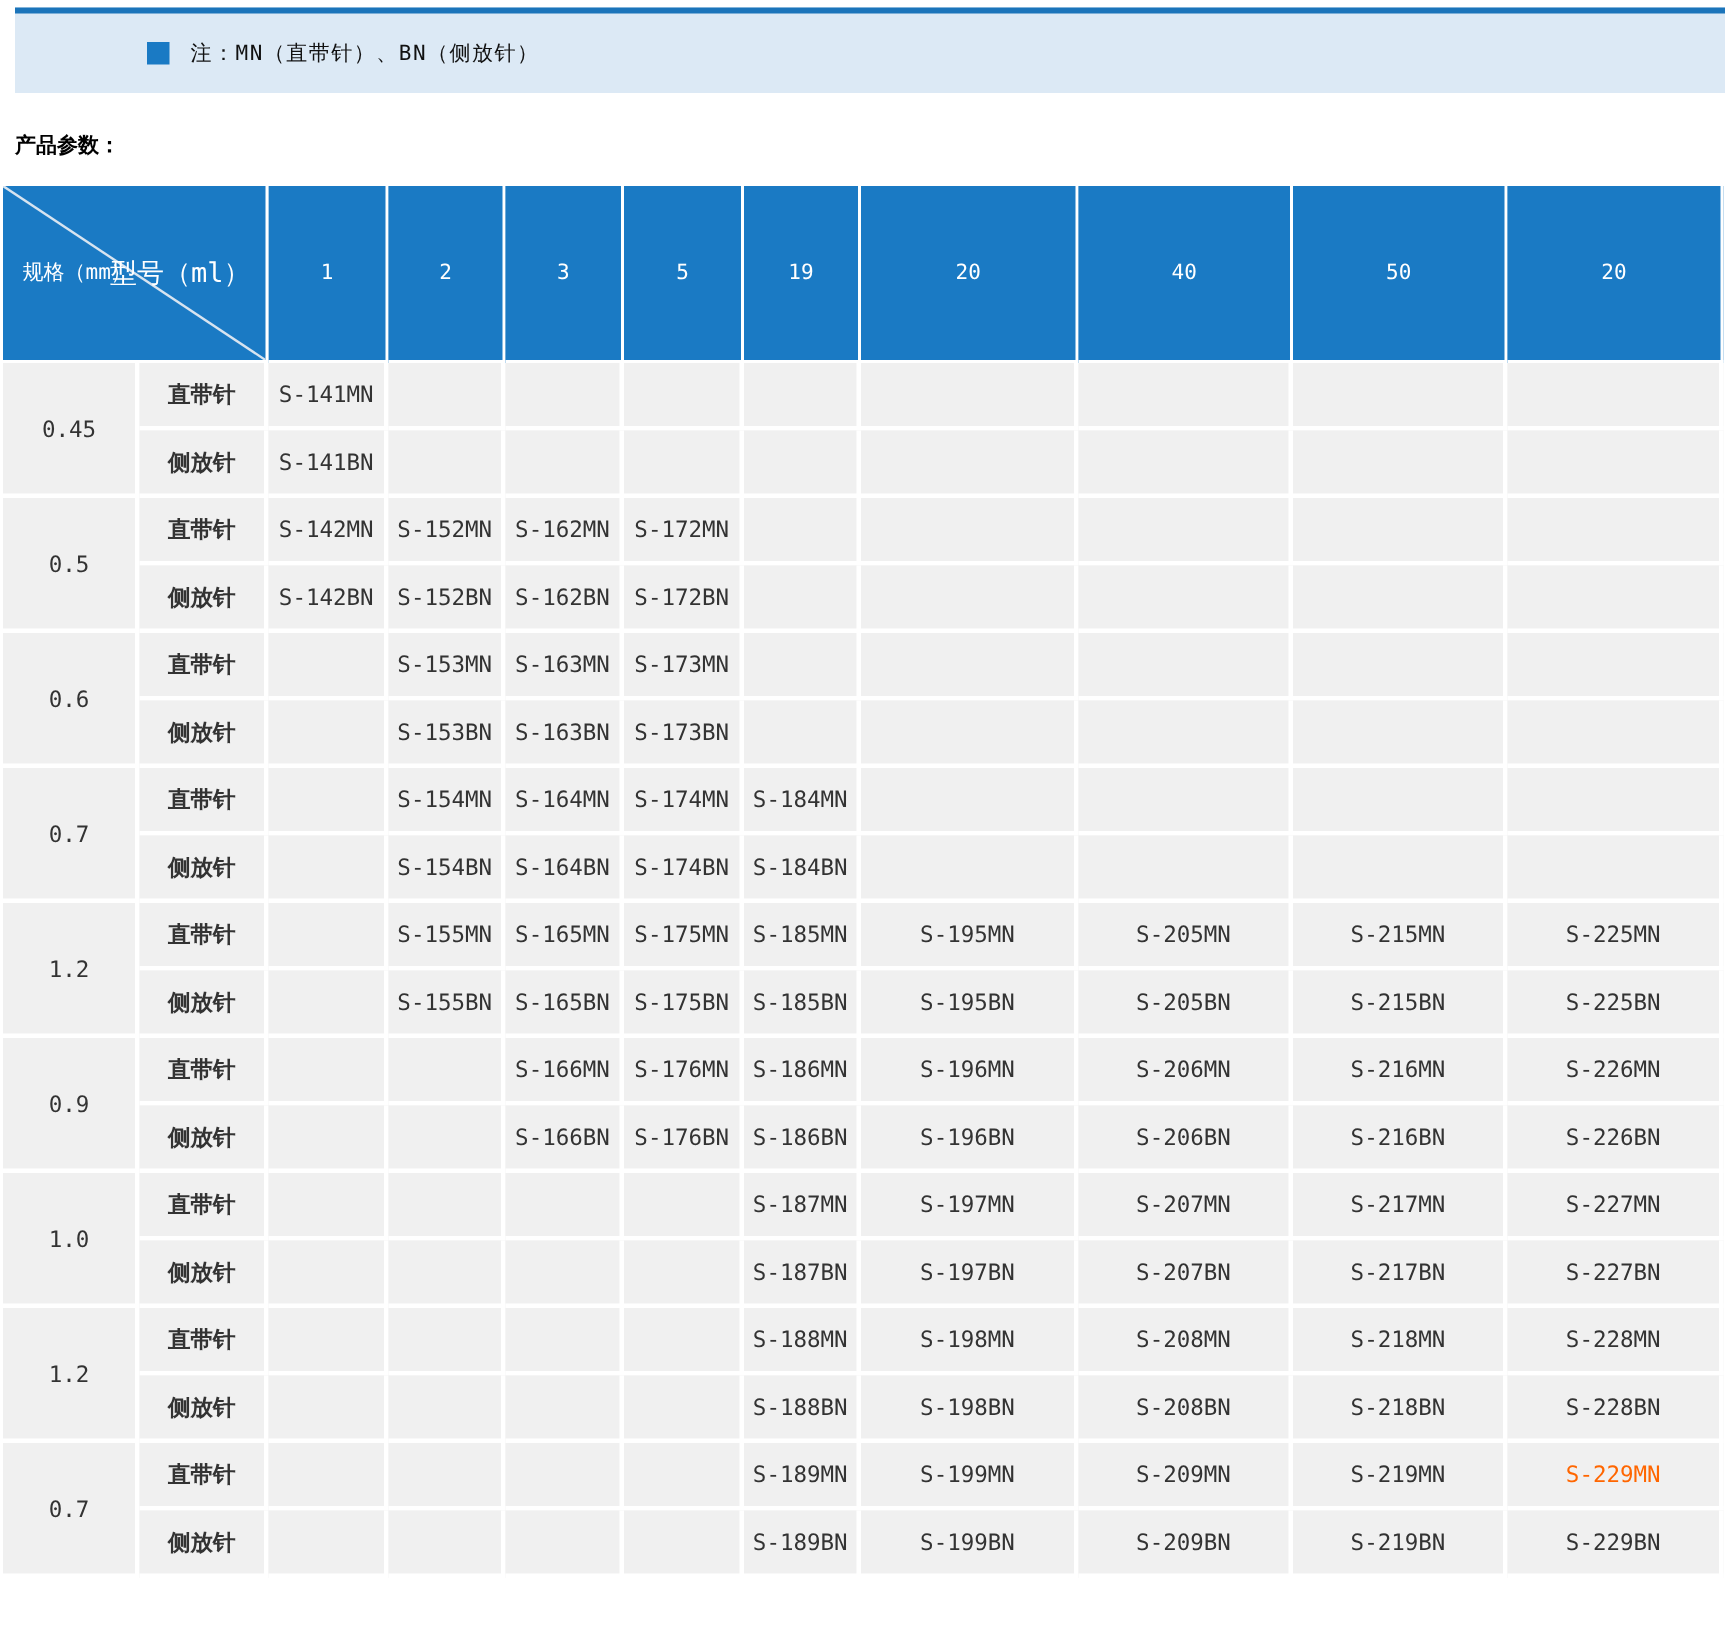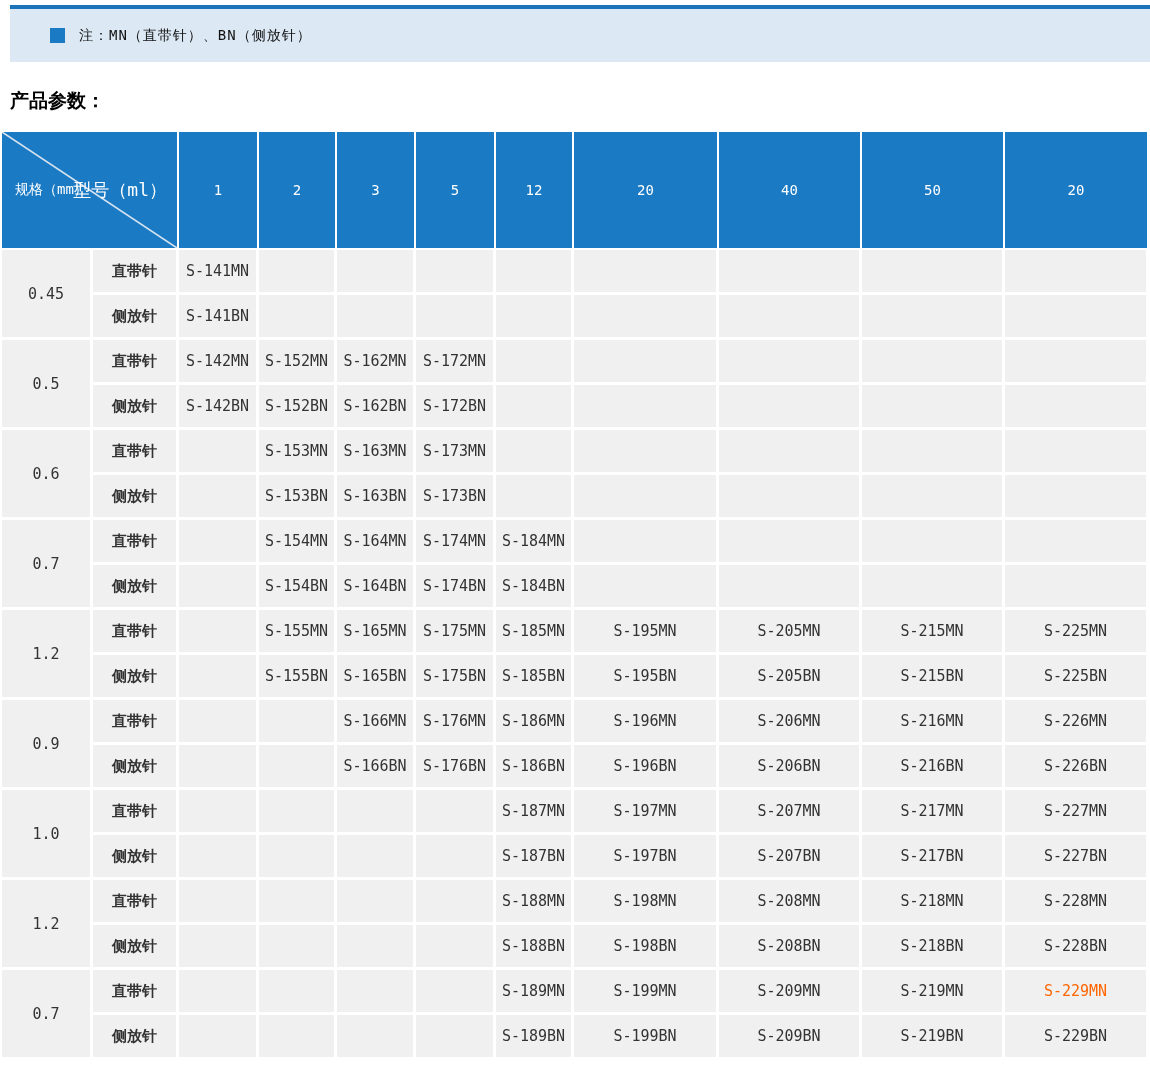--- a/index.html
+++ b/index.html
@@ -14,33 +14,33 @@
   body{
     width:1150px;height:1090px;background:#ffffff;overflow:hidden;
     font-family:"DejaVu Sans Mono","Liberation Mono",monospace;
   }
   
   .note-banner{
     margin:5px 0 0 10px;
     height:57px;
     background:var(--banner-bg);
     border-top:4px solid var(--banner-line);
-    display:flex;align-items:center;
+    display:flex;align-items:center;padding-left:48px;
   }
   .note-square{
     width:15px;height:15px;background:var(--header-bg);
     margin-left:40px;flex:0 0 auto;
   }
   .note-text{
     margin-left:14px;font-size:14px;color:#111;letter-spacing:1px;
   }
   
   .section-title{
     margin:26px 0 0 10px;
-    font-size:19px;font-weight:bold;color:#000;
+    font-size:14px;font-weight:bold;color:#000;
     font-family:"DejaVu Sans","Liberation Sans",sans-serif;
   }
   
   table.params{
     margin:18px 0 0 2px;
     width:1146px;
     border-collapse:separate;border-spacing:0;table-layout:fixed;
   }
   table.params th,table.params td{
     padding:0;text-align:center;vertical-align:middle;
@@ -101,21 +101,21 @@
         <svg viewBox="0 0 100 100" preserveAspectRatio="none">
           <line x1="0" y1="0" x2="100" y2="100" stroke="#d7e4f0" stroke-width="1.6" vector-effect="non-scaling-stroke"></line>
         </svg>
         <span class="corner-spec">规格（mm）</span>
         <span class="corner-model">型号（ml）</span>
       </th>
     <th>1</th>
         <th>2</th>
         <th>3</th>
         <th>5</th>
-        <th>12</th>
+        <th>19</th>
         <th>20</th>
         <th>40</th>
         <th>50</th>
         <th>20</th>
       </tr>
   </thead>
   <tbody id="table-body">
       <tr>
         <td rowspan="2" class="spec-cell">0.45</td>
         <td class="type-cell">直带针</td>

